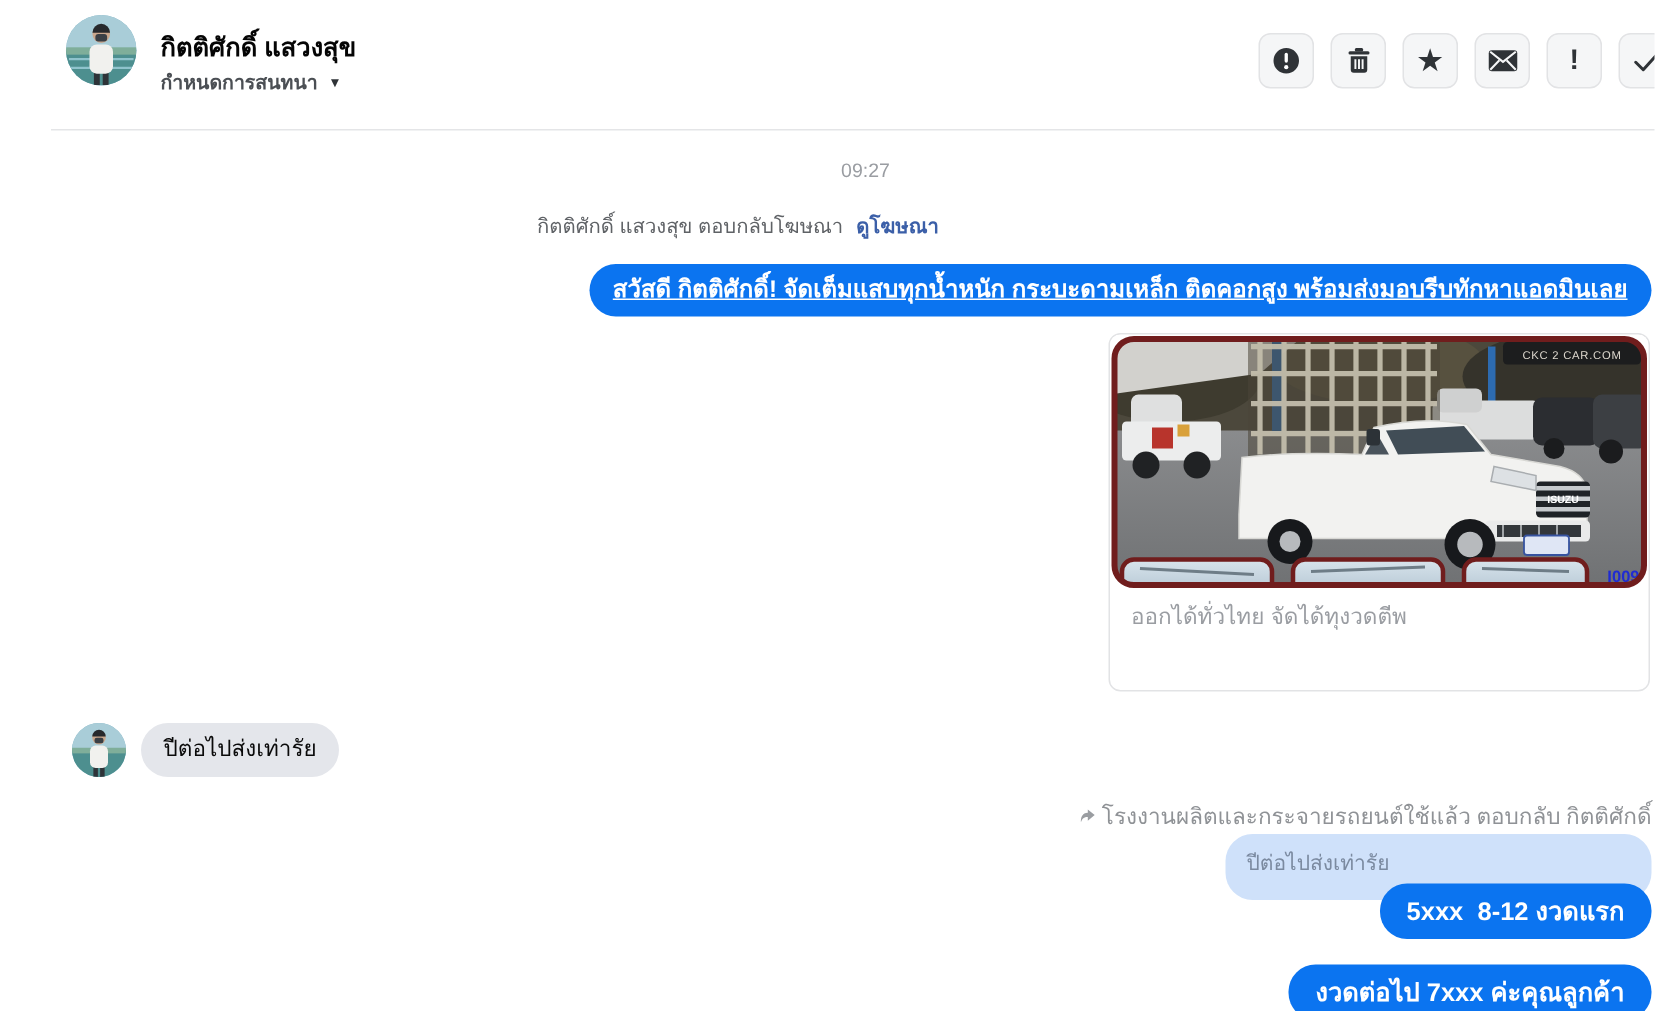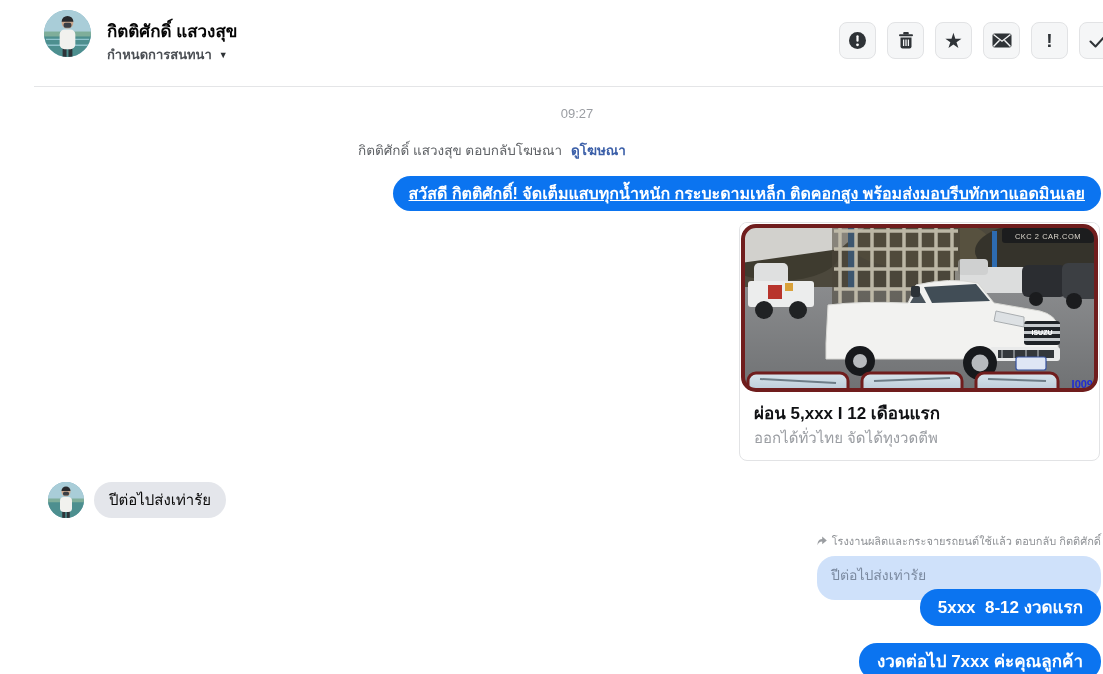--- a/index.html
+++ b/index.html
@@ -48,22 +48,22 @@
   .card-title { font-size:17px; font-weight:700; color:#101114; line-height:1.5; }
   .card-sub { font-size:15px; color:#9a9da2; line-height:1.45; }
 
   
   .in-row { position:absolute; left:14px; top:482px; display:flex; align-items:center; gap:10px; }
   .avatar.sm { width:36px; height:36px; flex:0 0 36px; }
   .bubble.gray { position:relative; background:var(--gray-bubble,#e4e6eb); color:#0a0a0a;
                  font-size:15px; height:36px; line-height:36px; padding:0 15px; font-weight:500; }
 
   
-  .reply-ctx { position:absolute; top:532px; right:36px; font-size:11px; color:#8f9296;
-               display:flex; align-items:center; gap:3px; }
+  .reply-ctx { position:absolute; top:532px; right:36px; font-size:15px; color:#8f9296;
+               display:flex; align-items:center; gap:3px;font-family:Liberation Serif, serif; }
   .quoted { position:absolute; top:556px; right:36px; width:284px; height:44px;
             background:var(--quoted-blue,#cfe1fa); border-radius:18px; padding:8px 14px;
             font-size:14px; color:#7b8aa0; z-index:2; }
 
   
   .scrollbar { position:absolute; top:88px; right:7px; width:11px; bottom:0; background:#f2f3f4; }
   .sb-thumb { position:absolute; top:10px; left:1.5px; width:8px; height:292px; border-radius:4px;
               background:#c6c9cd; cursor:pointer; }
   .sb-arrow { position:absolute; left:0; width:11px; text-align:center; color:#9fa2a6;
               font-size:7px; line-height:9px; cursor:pointer; }
@@ -234,21 +234,20 @@
         <rect x="122" y="150" width="100" height="36" rx="8" fill="url(#thumbg)" stroke="#701d1d" stroke-width="3"></rect>
         <rect x="236" y="150" width="82" height="36" rx="8" fill="url(#thumbg)" stroke="#701d1d" stroke-width="3"></rect>
         <line x1="20" y1="156" x2="96" y2="160" stroke="#6e7d87" stroke-width="2"></line>
         <line x1="134" y1="158" x2="210" y2="155" stroke="#6e7d87" stroke-width="2"></line>
         <line x1="248" y1="156" x2="306" y2="158" stroke="#6e7d87" stroke-width="2"></line>
         <text x="353" y="165" font-size="11" font-weight="bold" fill="#1f2bd4" text-anchor="end">I009</text>
       </g>
       <rect x="3" y="3" width="353" height="164" rx="13" fill="none" stroke="#701d1d" stroke-width="4"></rect>
     </svg>
     <div class="card-body">
-      <div class="card-title">ผ่อน 5,xxx I 12 เดือนแรก</div>
       <div class="card-sub">ออกได้ทั่วไทย จัดได้ทุงวดตีพ</div>
     </div>
   </div>
 
   <div class="in-row">
     <div class="avatar sm">
       <svg viewBox="0 0 48 48">
         <rect width="48" height="26" fill="#a9cdd8"></rect>
         <rect y="24" width="48" height="24" fill="#4d8f8f"></rect>
         <rect y="22" width="48" height="5" fill="#7fae9a"></rect>

